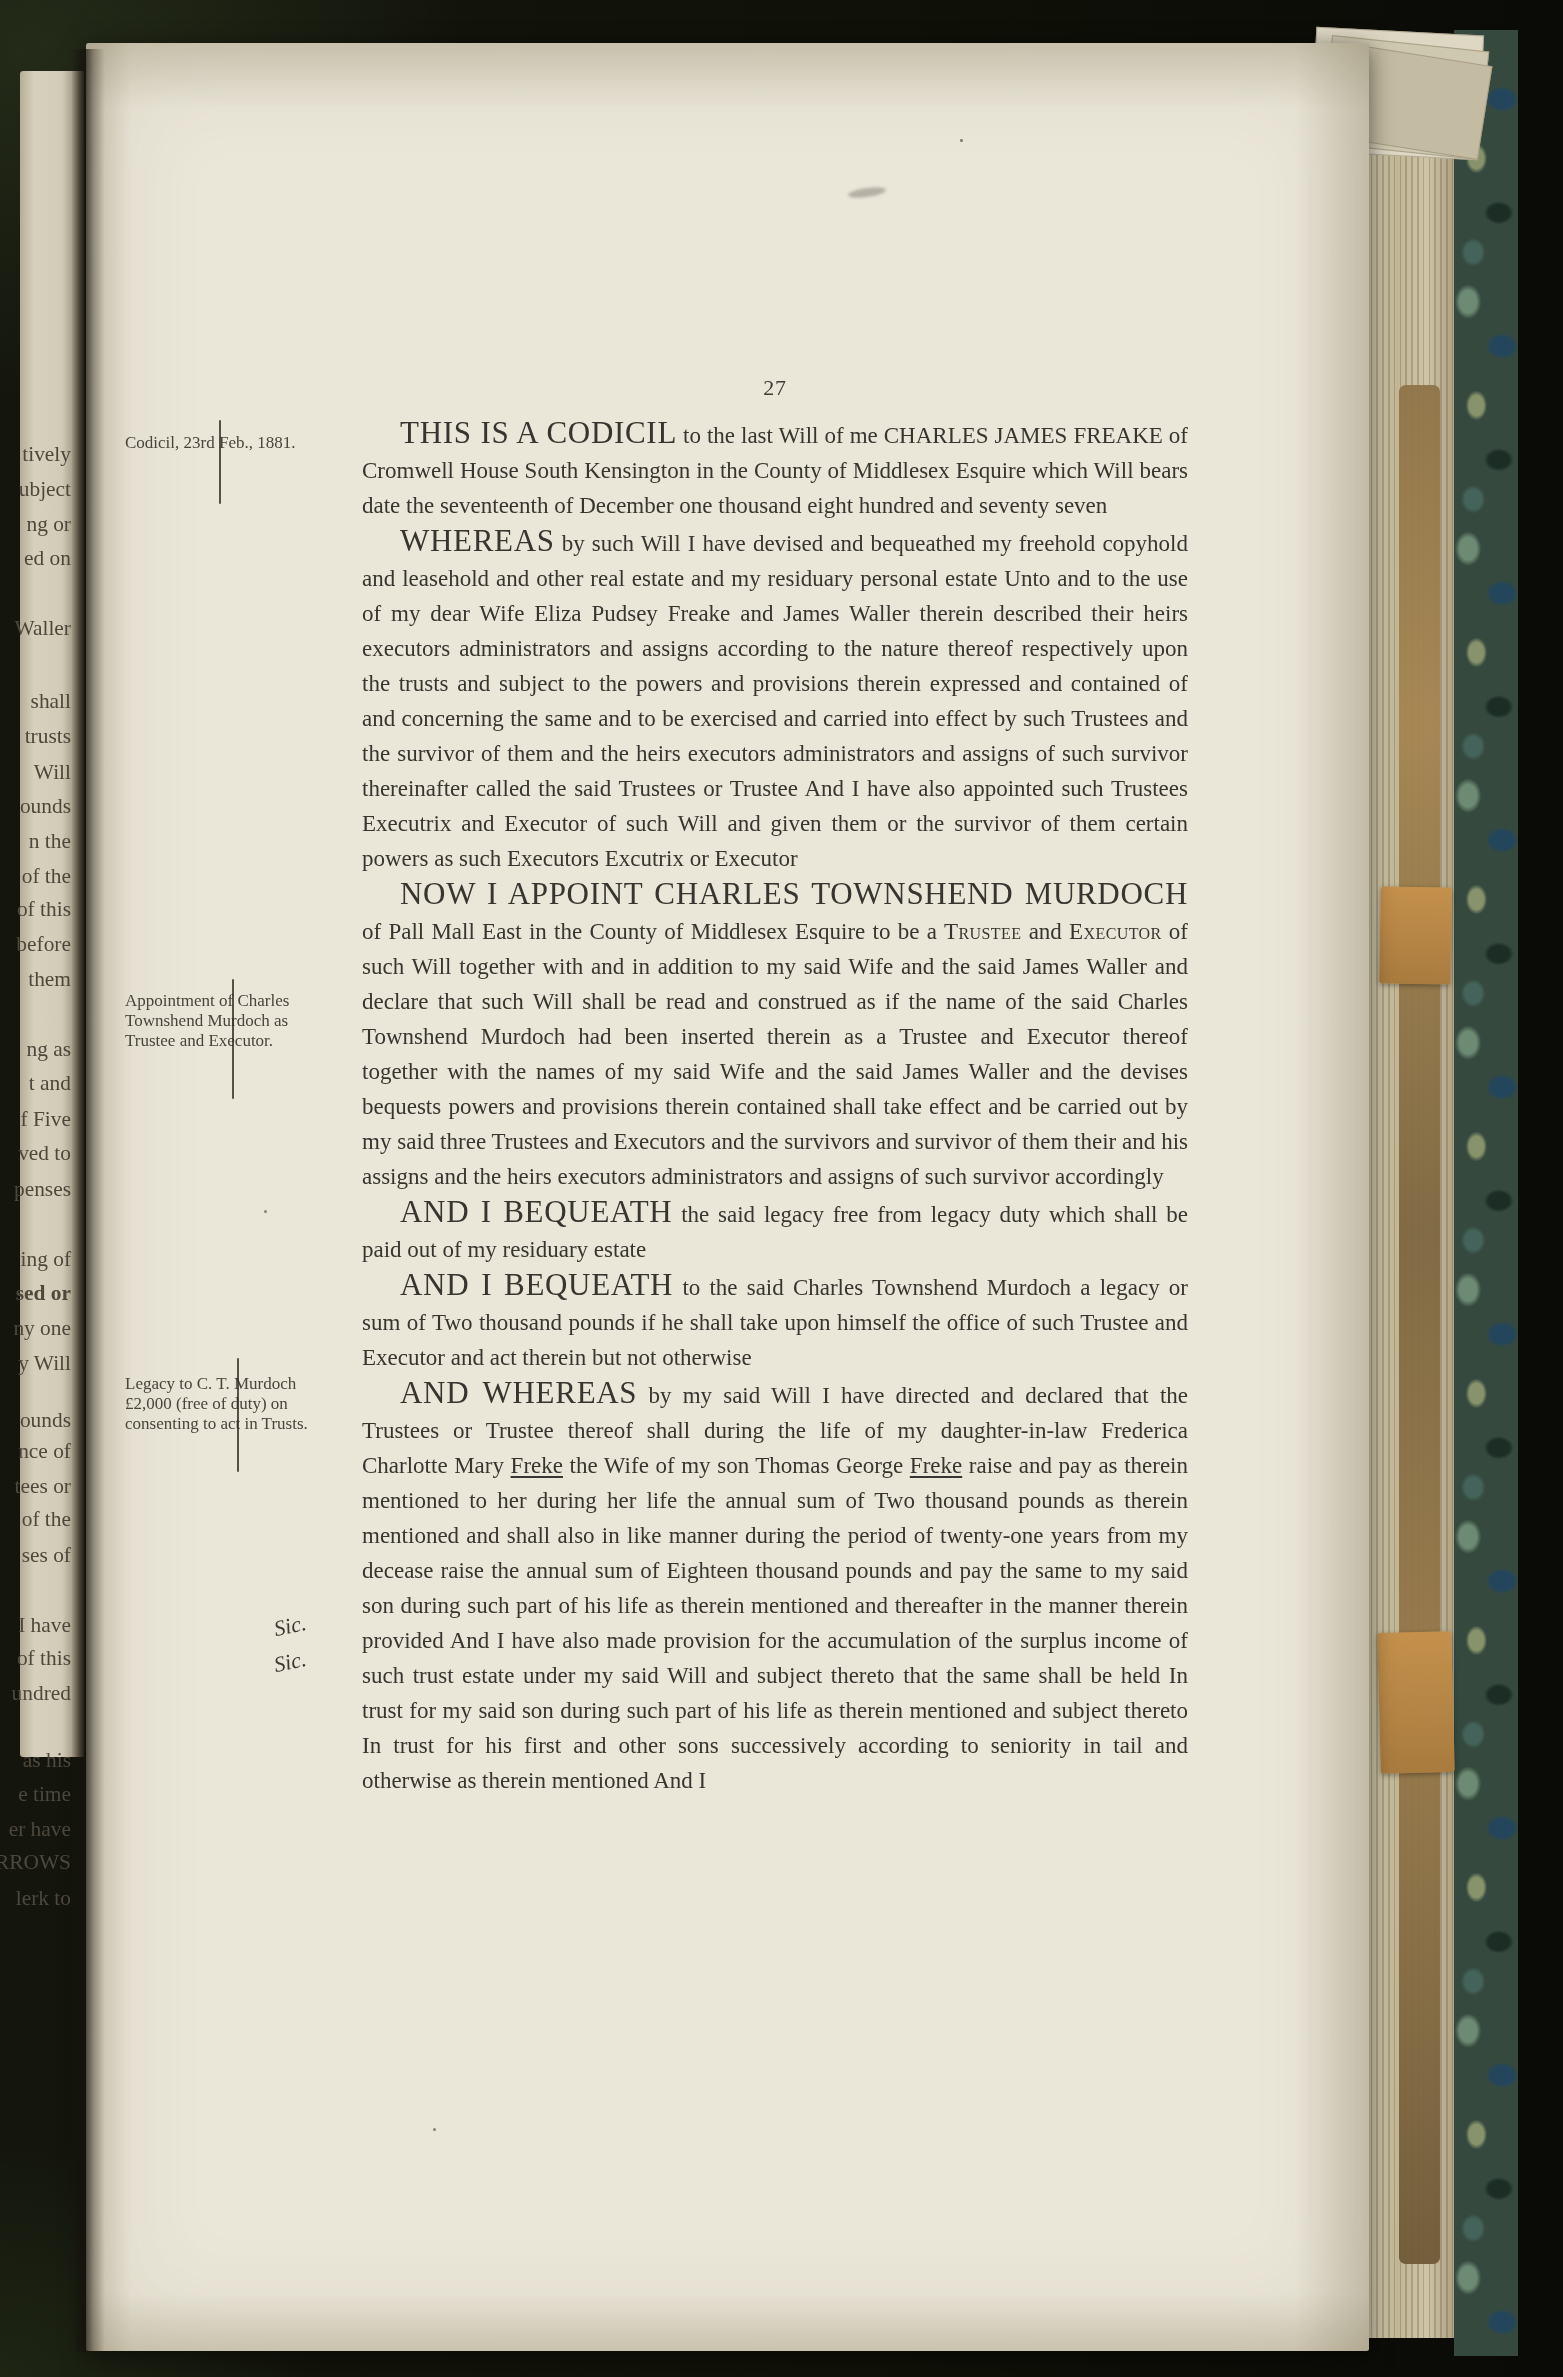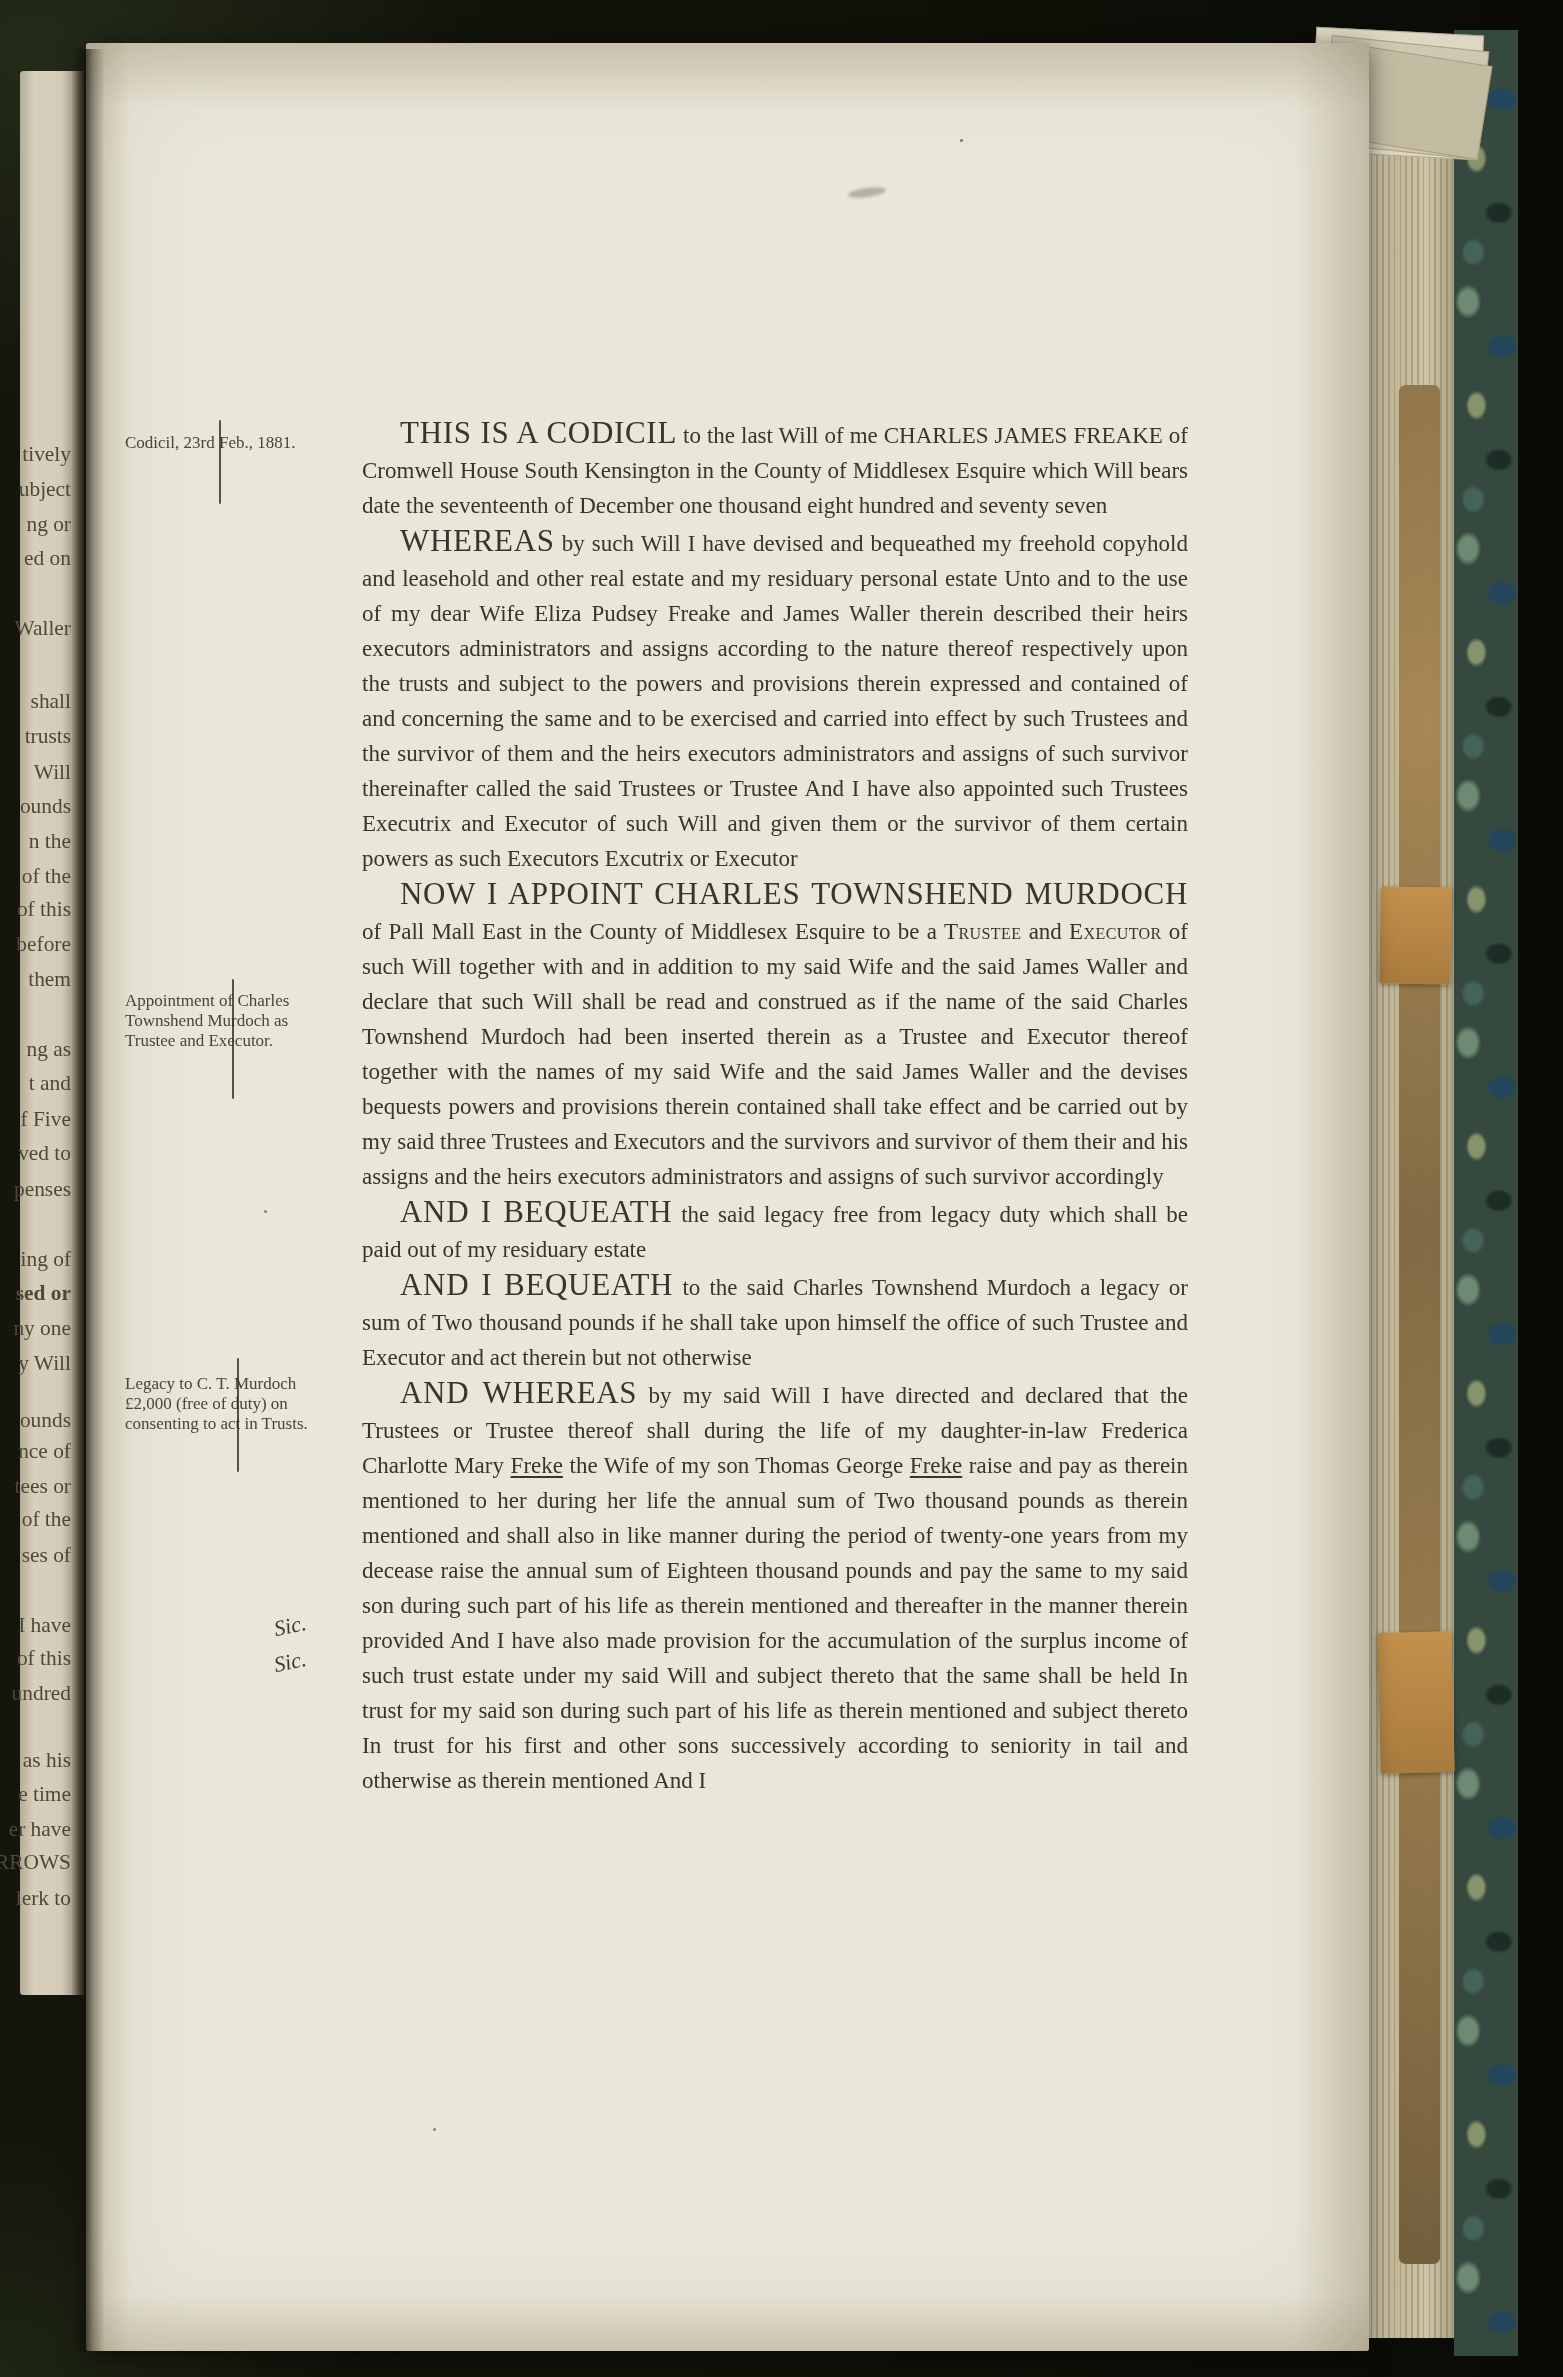--- a/index.html
+++ b/index.html
@@ -9,21 +9,21 @@
     font-family:"Liberation Serif","DejaVu Serif",serif;
     background:
       radial-gradient(740px 576px at 2% 2%, #242b18 0%, rgba(20,24,12,0) 60%),
       radial-gradient(576px 428px at 0% 100%, #1e2513 0%, rgba(20,24,12,0) 55%),
       linear-gradient(90deg, #14160d 0%, #101108 55%, #0a0b07 100%);
   }
   .abs { position:absolute; }
 
   
   .prev-page {
-    left:20px; top:71px; width:64px; height:1924px; z-index:4;
+    left:20px; top:71px; width:64px; height:1686px; z-index:4;
     background:linear-gradient(90deg,#b5ad97 0%,#d6d0bd 22%,#d3ccb8 66%,#a79d87 88%,#6e6451 100%);
     border-radius:3.3px 0 0 3.3px;
     padding-left:11px;
   }
   .fragment { position:absolute; right:13px; white-space:nowrap; font-size:21.4px; line-height:25px; color:#4e483c; }
 
   .gutter {
     left:72px; top:49px; width:33px; height:2303px; z-index:6; pointer-events:none;
     background:linear-gradient(90deg, rgba(40,35,22,0.05), rgba(22,19,12,0.75) 38%, rgba(22,19,12,0.30) 66%, rgba(22,19,12,0));
   }
@@ -139,20 +139,21 @@
       <div class="fragment" style="top: 1575px;">of this</div>
       <div class="fragment" style="top: 1610px;">undred</div>
       <div class="fragment" style="top: 1677px;">as his</div>
       <div class="fragment" style="top: 1711px;">e time</div>
       <div class="fragment" style="top: 1746px;">er have</div>
       <div class="fragment" style="top: 1779px;">URROWS</div>
       <div class="fragment" style="top: 1815px;">lerk to</div>
     </div>
 
   <div class="abs page">
+    <div class="page-number">27</div>
     <div>
         <div class="margin-note" style="top: 390px;">
           <div>Codicil, 23rd Feb., 1881.</div>
         </div>
         <div class="margin-note" style="top: 948px;">
           <div>Appointment of Charles</div>
           <div>Townshend Murdoch as</div>
           <div>Trustee and Executor.</div>
         </div>
         <div class="margin-note" style="top: 1331px;">

